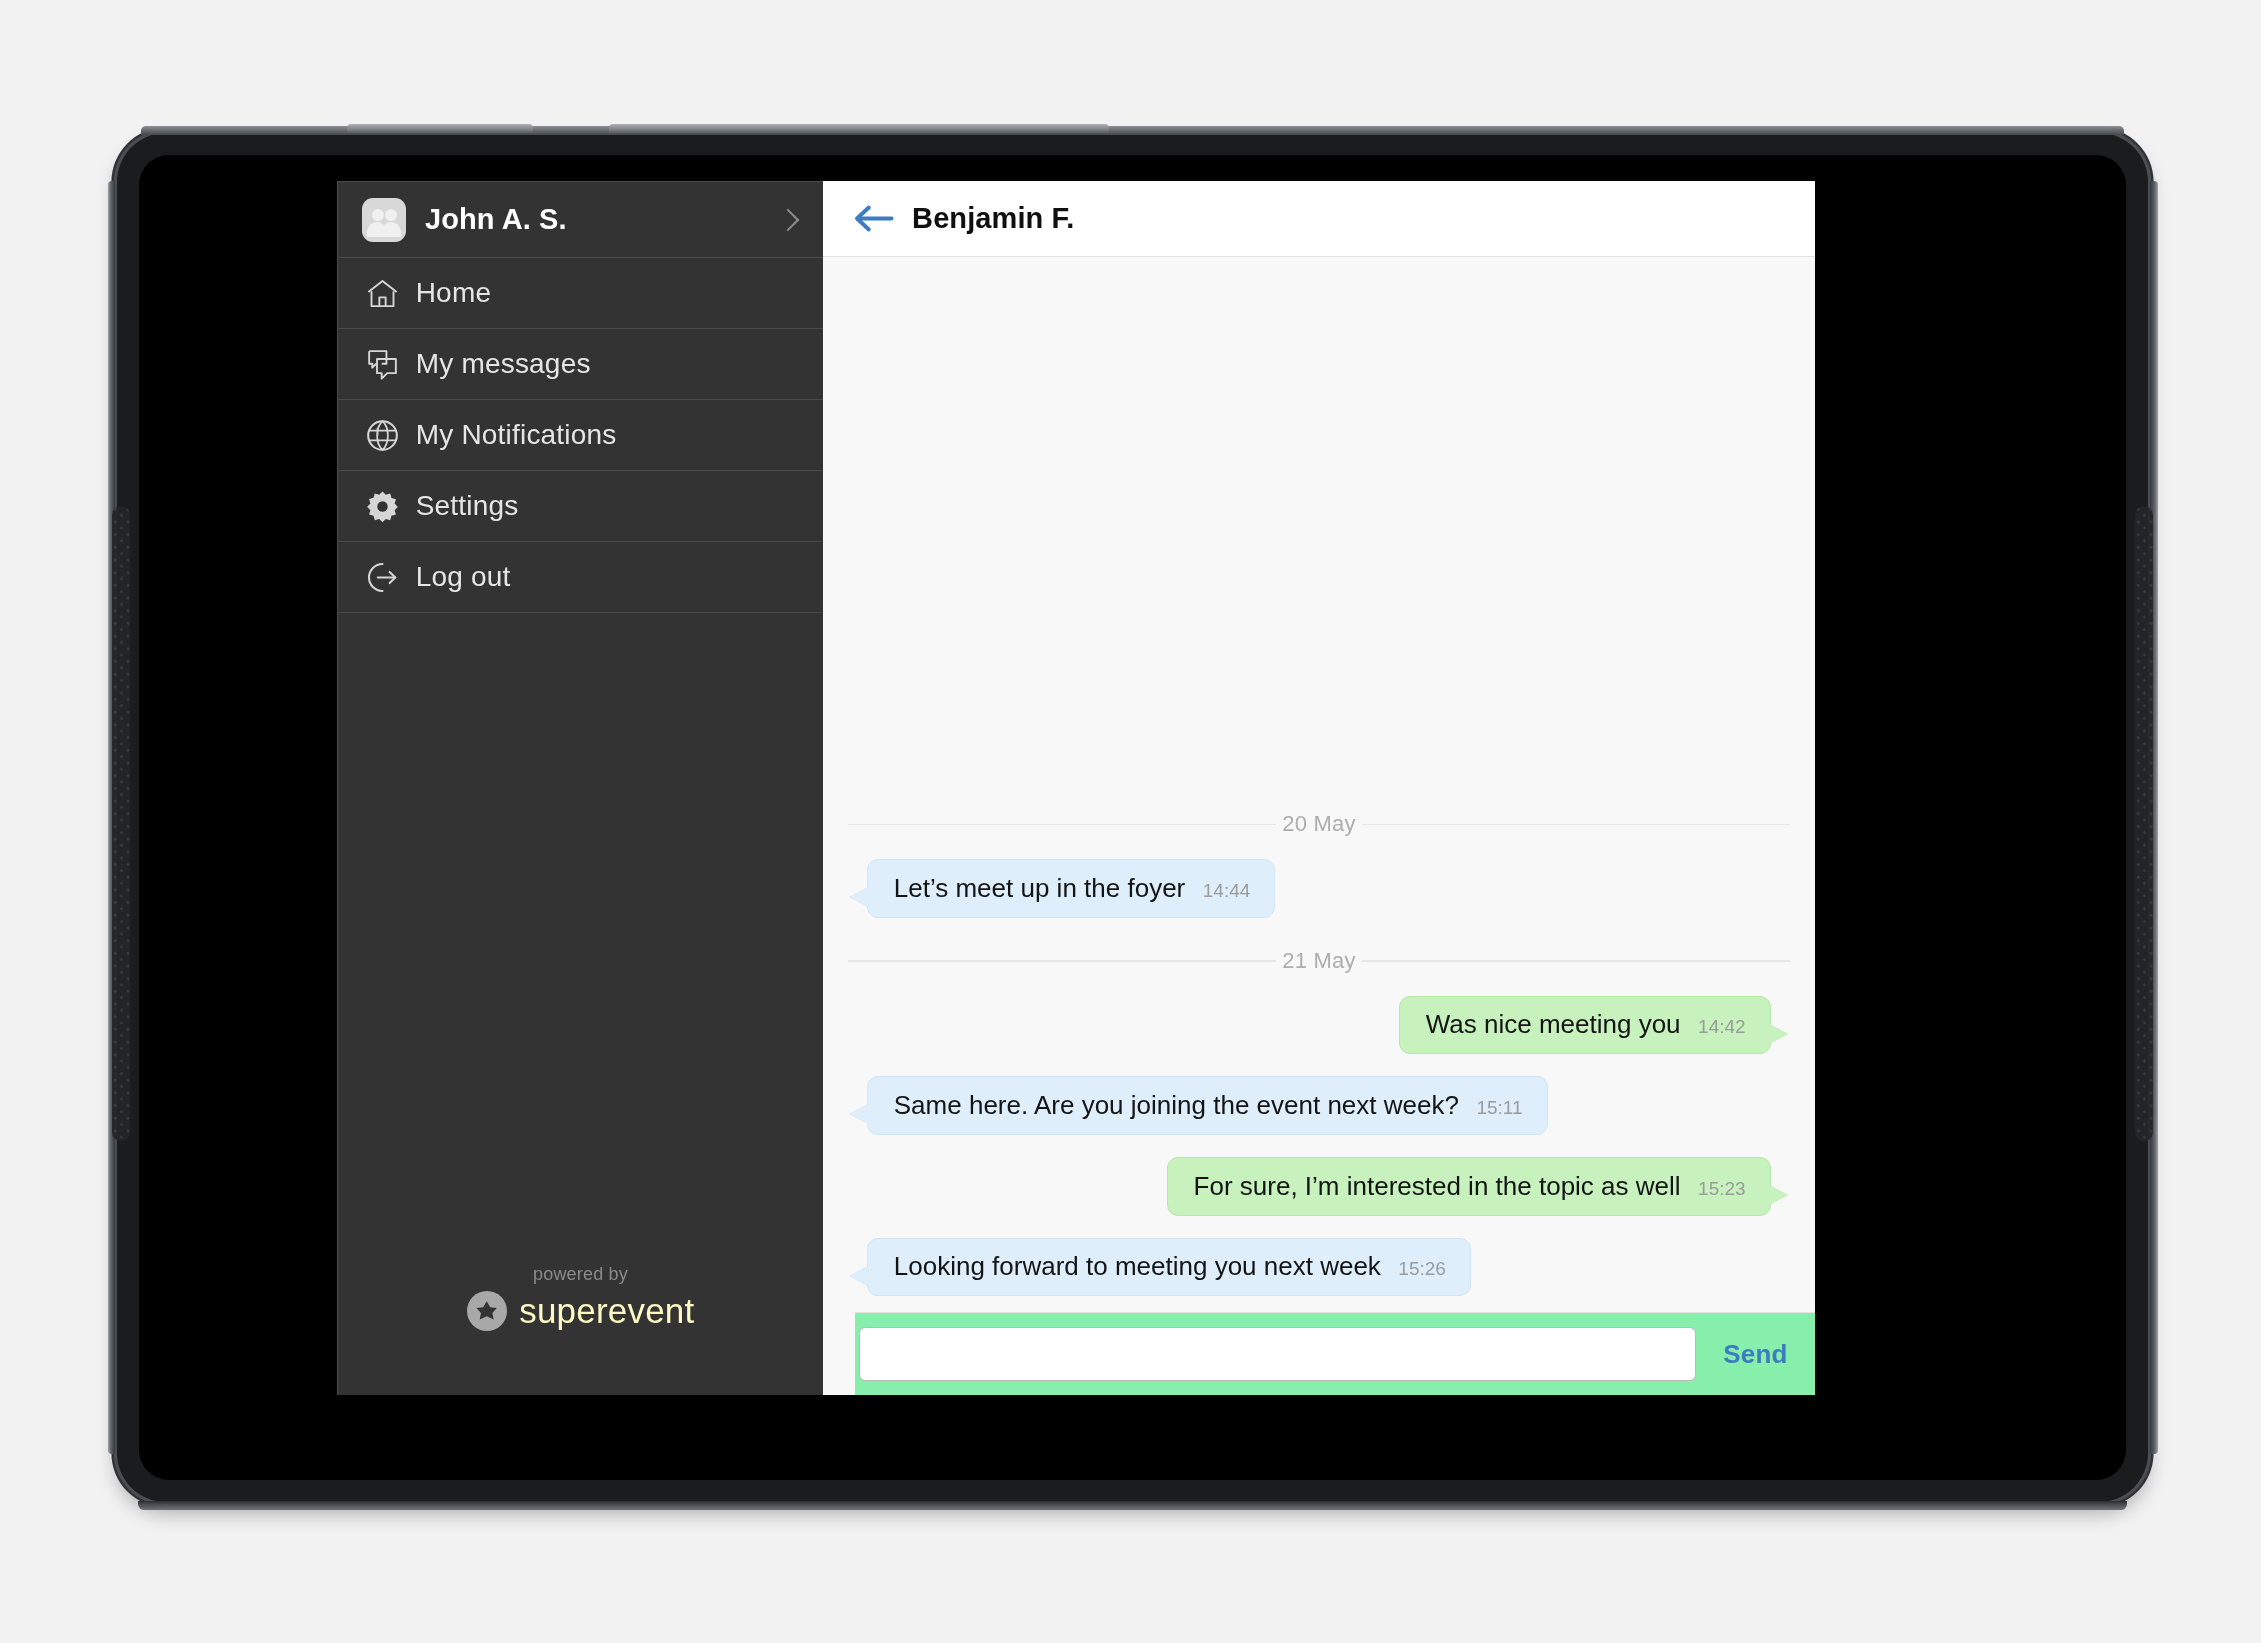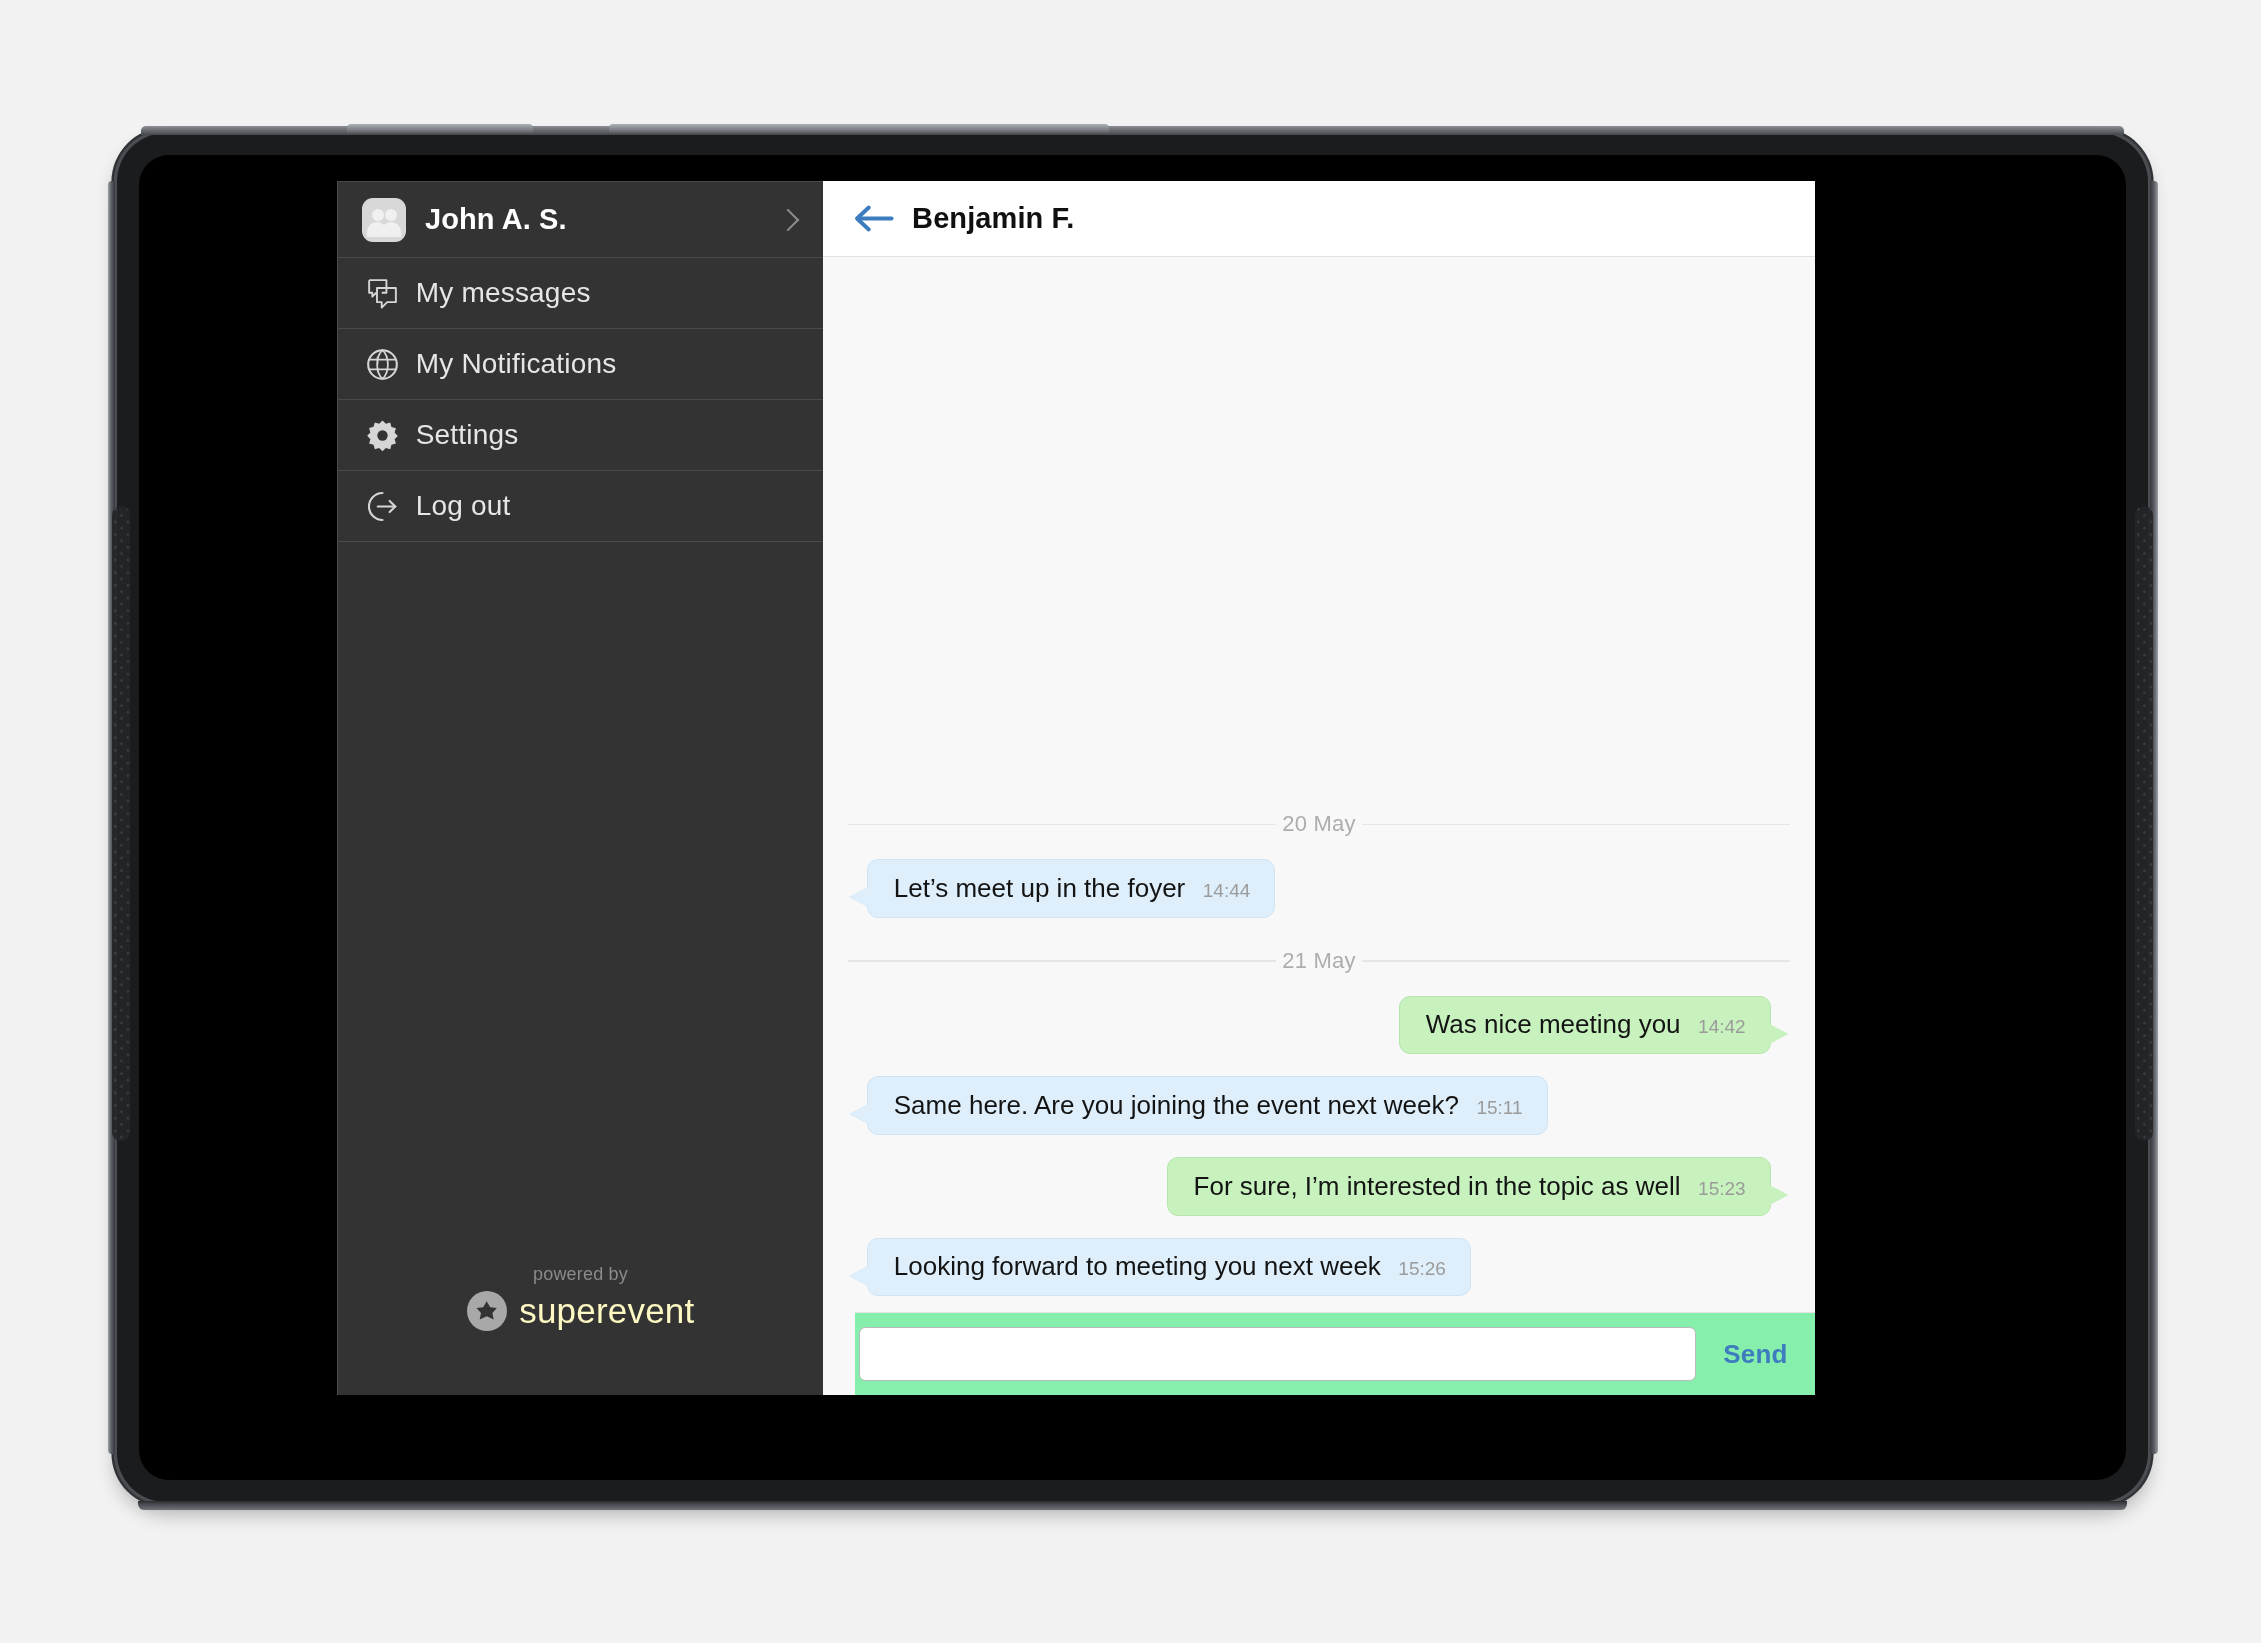--- a/index.html
+++ b/index.html
@@ -397,20 +397,30 @@
                 <span class="p2"></span>
               <span class="b1"></span>
                 <span class="b2"></span>
             </div>
             <div class="profile-name">John A. S.</div>
             <div class="chevron-right"></div>
           </div>
 
           <div class="nav-list">
 
+            <div class="nav-item">
+              <span class="nav-icon">
+                <svg width="35" height="33" viewBox="0 0 44 42" fill="none" stroke="#d6d6d6" stroke-width="2.4" stroke-linejoin="round">
+                  <path d="M4 19 L22 5 L40 19"></path>
+                  <path d="M8 18 L8 37 L36 37 L36 18"></path>
+                  <path d="M18 37 L18 26 L26 26 L26 37"></path>
+                </svg>
+              </span>
+              <span class="nav-label">Home</span>
+            </div>
 
             <div class="nav-item">
               <span class="nav-icon">
                 <svg width="35" height="33" viewBox="0 0 44 42" fill="none" stroke="#d6d6d6" stroke-width="2.4" stroke-linejoin="round">
                   <path d="M5 4 H27 V20 H21"></path>
                   <path d="M5 4 V20 H9 V25 L14 20"></path>
                   <path d="M15 14 H39 V32 H28 L21 39 V32 H15 Z"></path>
                 </svg>
               </span>
               <span class="nav-label">My messages</span>

